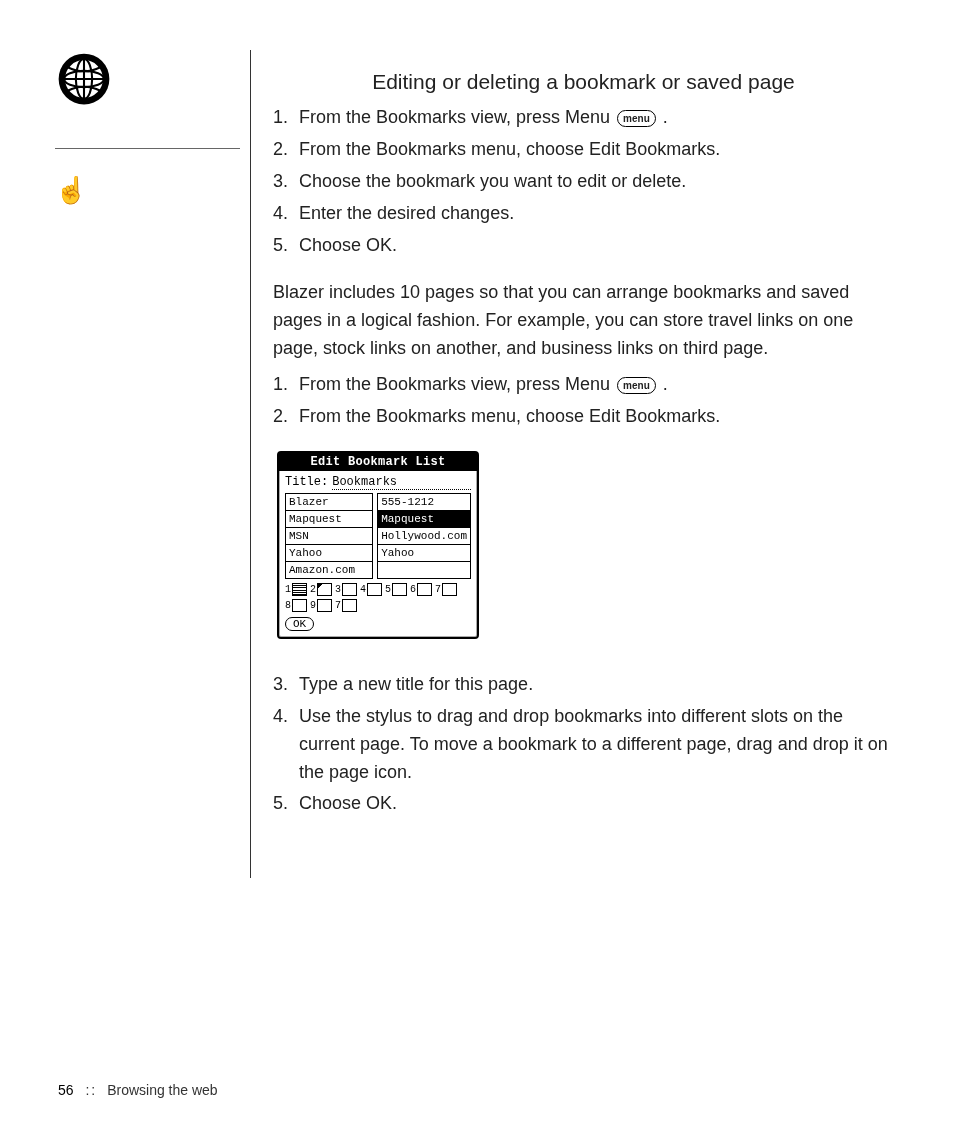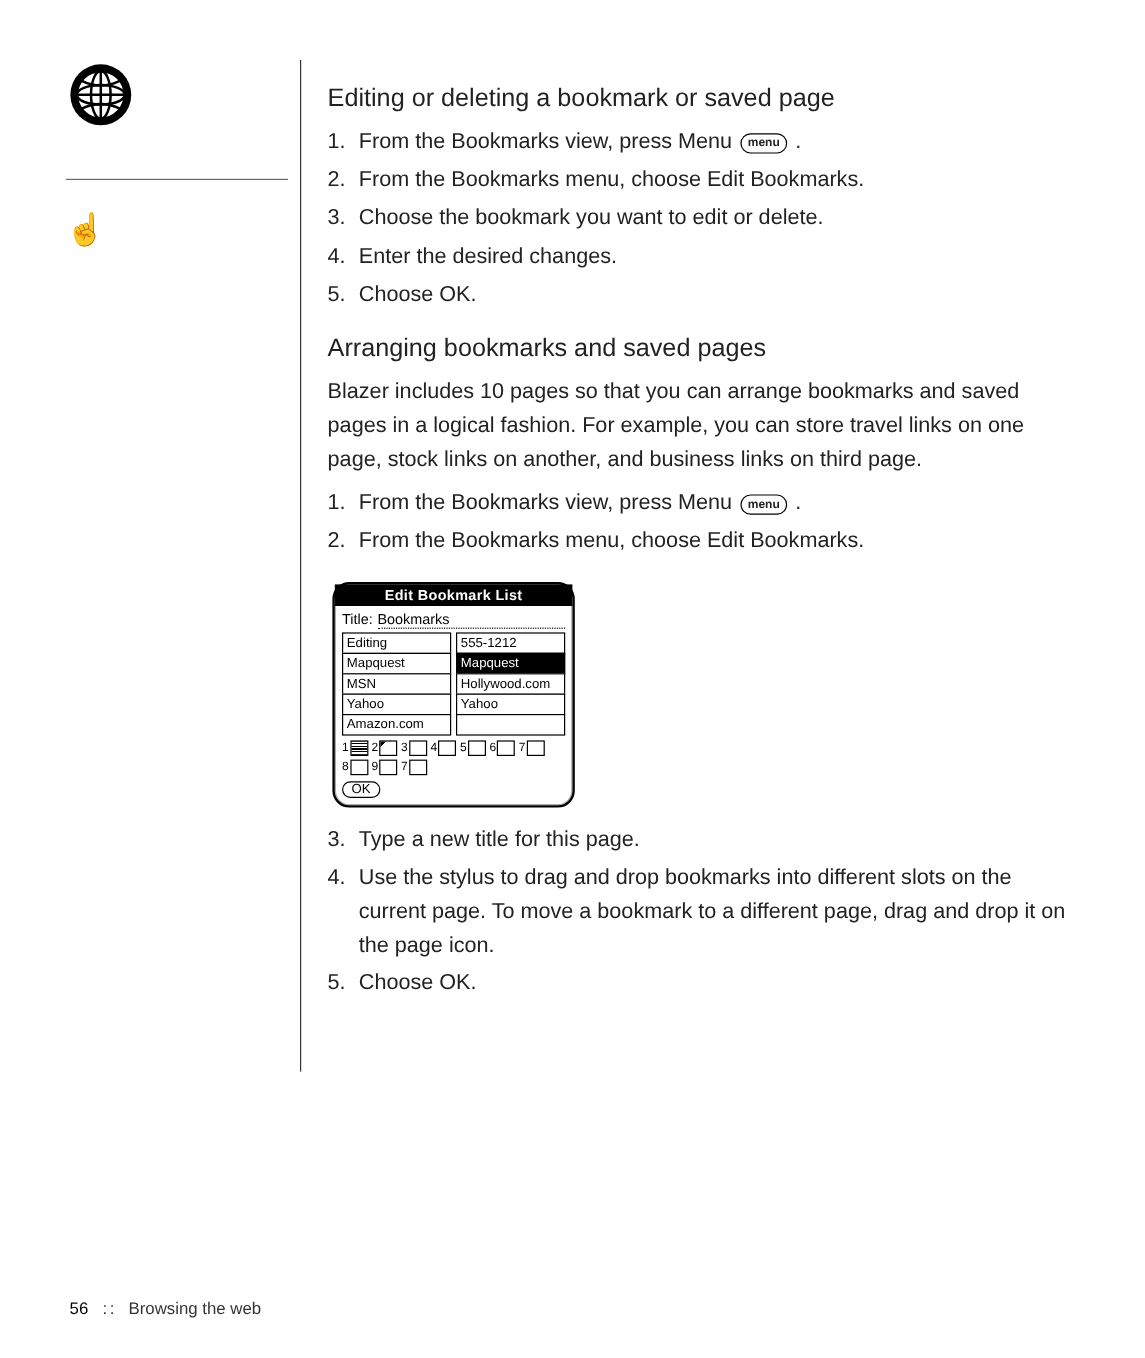--- a/index.html
+++ b/index.html
@@ -41,20 +41,21 @@
     font-size: 17px;
     line-height: 1.45;
     color: #333;
     letter-spacing: 0.1px;
   }
   h2.section {
     font-size: 21px;
     font-weight: 400;
     margin: 18px 0 10px 0;
     color: #222;
+    text-align: center;
   }
   h2.section.first { margin-top: 20px; }
   .main p, .main ol {
     font-size: 18px;
     line-height: 1.55;
     font-weight: 300;
     color: #222;
     margin: 0 0 8px 0;
   }
   ol.steps {
@@ -80,23 +81,23 @@
     font-weight: 600;
     padding: 0 5px;
     height: 15px;
     vertical-align: 1px;
     margin: 0 2px;
     font-family: Arial, sans-serif;
   }
   .palm-screenshot {
     width: 198px;
     border: 2px solid #000;
-    border-radius: 14px;
-    margin: 14px 0 13px 4px;
-    font-family: Liberation Sans, sans-serif;
+    border-radius: 4px;
+    margin: 14px 0 32px 4px;
+    font-family: Liberation Mono, monospace;
     font-size: 12px;
     background: #fff;
     box-shadow: 0 0 0 1px #aaa inset;
   }
   .palm-titlebar {
     background: #000;
     color: #fff;
     text-align: center;
     font-weight: bold;
     font-size: 12px;
@@ -221,21 +222,20 @@
         <li>
           <span class="num">4.</span>
           <span class="txt">Enter the desired changes.</span>
         </li>
         <li>
           <span class="num">5.</span>
           <span class="txt">Choose OK.</span>
         </li>
       </ol>
 
-    <h2 class="section">Arranging bookmarks and saved pages</h2>
     <p>Blazer includes 10 pages so that you can arrange bookmarks and saved pages in a logical fashion. For example, you can store travel links on one page, stock links on another, and business links on third page.</p>
     <ol class="steps" id="steps2a">
         <li>
           <span class="num">1.</span>
           <span class="txt">From the Bookmarks view, press Menu <span class="menu-pill">menu</span> .</span>
         </li>
         <li>
           <span class="num">2.</span>
           <span class="txt">From the Bookmarks menu, choose Edit Bookmarks.</span>
         </li>
@@ -243,21 +243,21 @@
 
     <div class="palm-screenshot">
       <div class="palm-titlebar">Edit Bookmark List</div>
       <div class="palm-body">
         <div class="palm-title-row">
           <span class="lbl">Title:</span>
           <span class="val">Bookmarks</span>
         </div>
         <div class="palm-cols">
           <div class="palm-col" id="palm-left">
-              <div class="palm-cell">Editing</div>
+              <div class="palm-cell">Blazer</div>
               <div class="palm-cell">Mapquest</div>
               <div class="palm-cell">MSN</div>
               <div class="palm-cell">Yahoo</div>
               <div class="palm-cell">Amazon.com</div>
             </div>
           <div class="palm-col" id="palm-right">
               <div class="palm-cell">555-1212</div>
               <div class="palm-cell sel">Mapquest</div>
               <div class="palm-cell">Hollywood.com</div>
               <div class="palm-cell">Yahoo</div>

